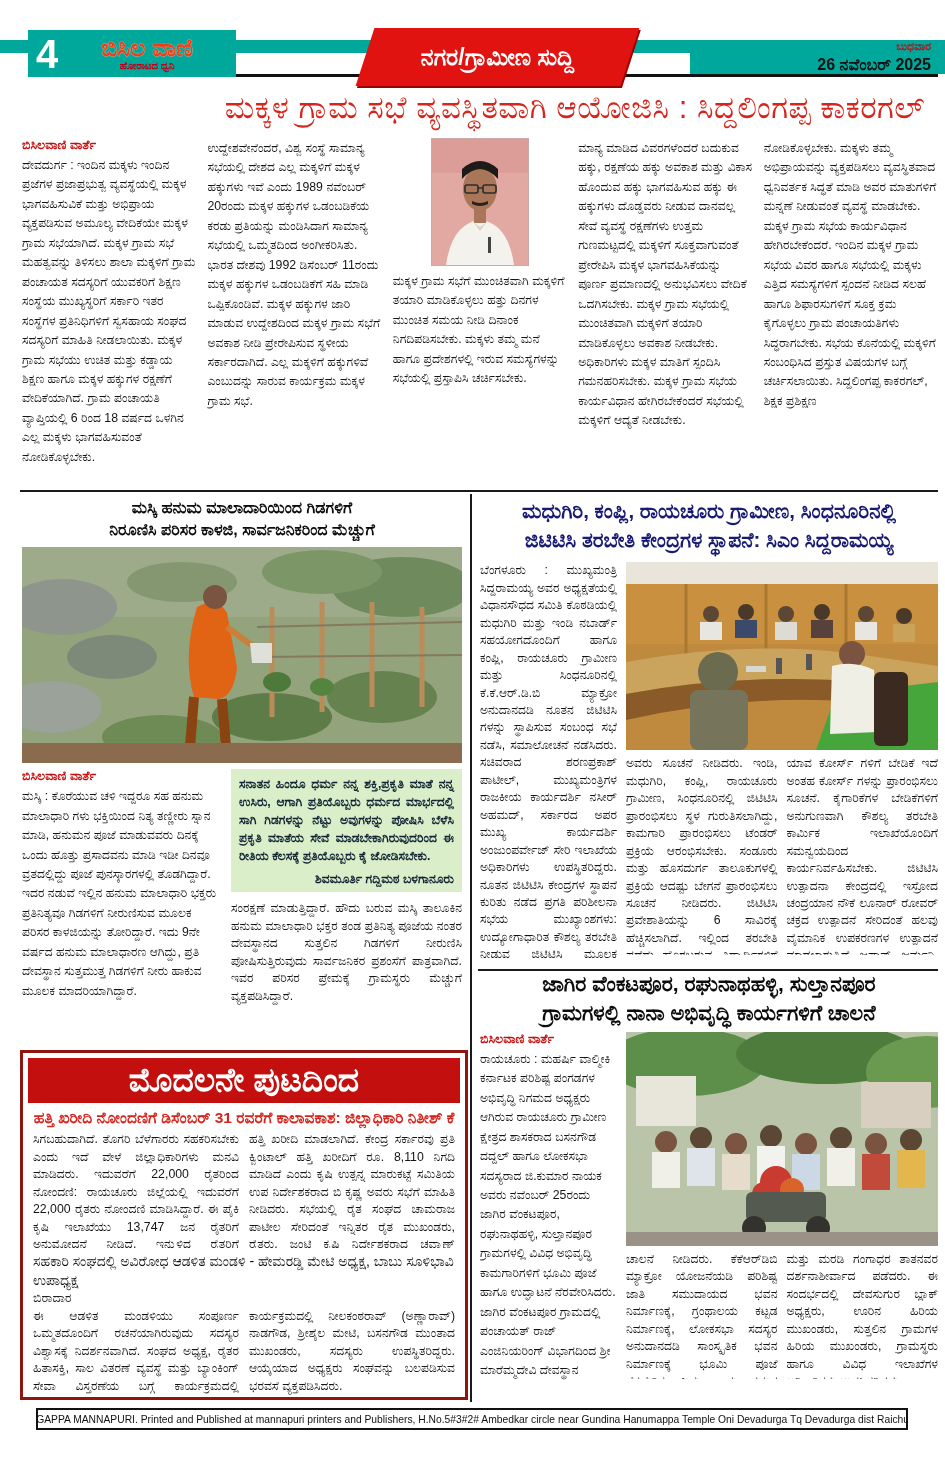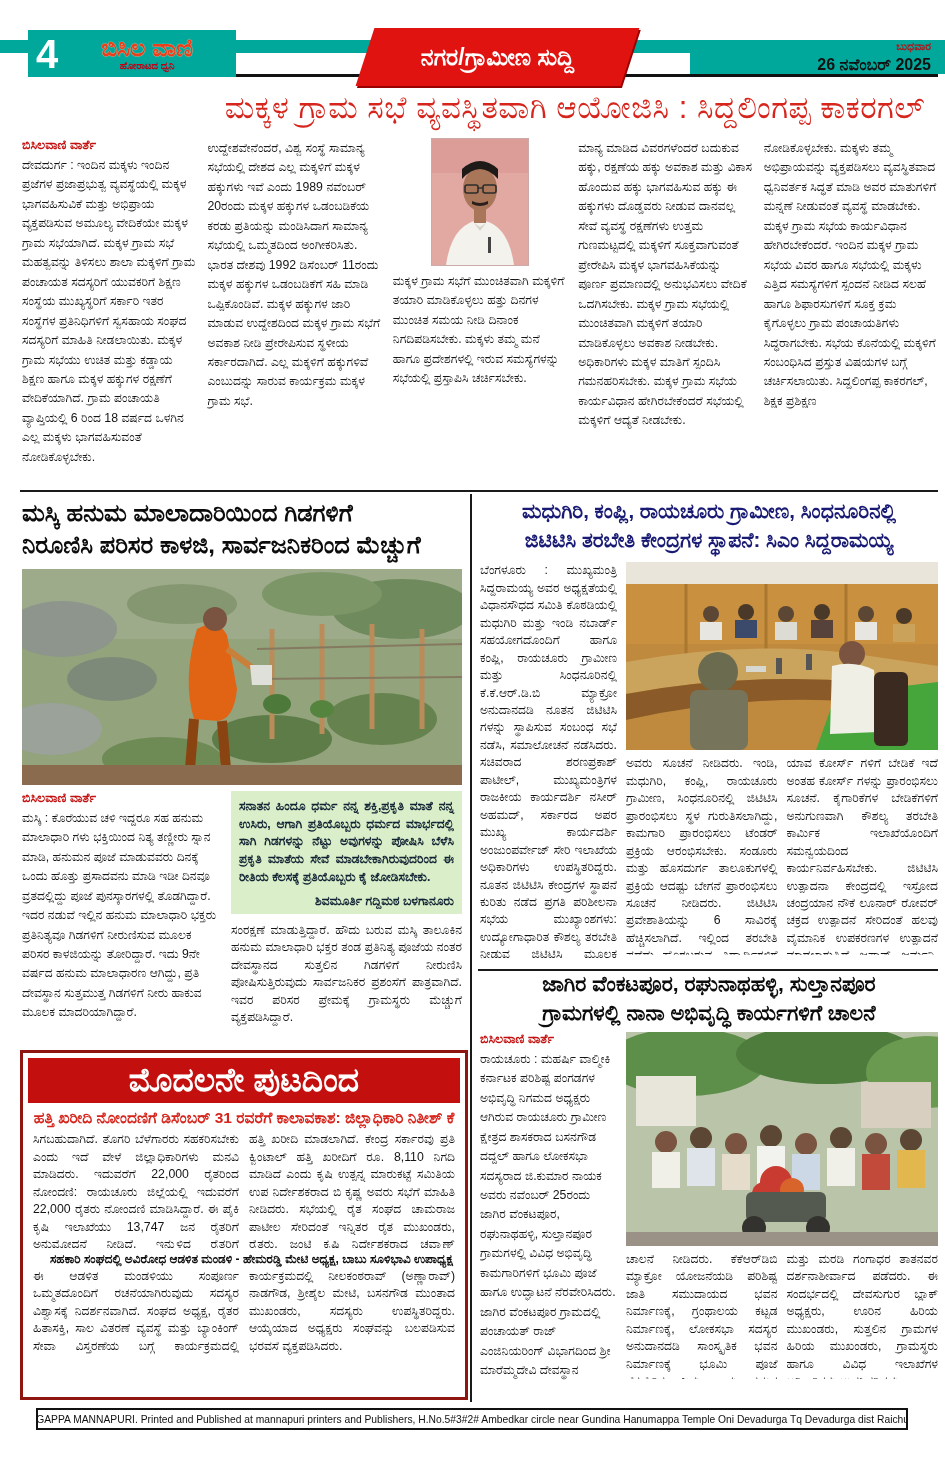--- a/index.html
+++ b/index.html
@@ -25,35 +25,35 @@
   .tcol{flex:1;overflow:hidden;}
   .bodytxt{font-size:12.3px;line-height:1.42;text-align:justify;color:#141414;}
   .dateline{color:#c3100e;font-weight:bold;font-size:12.5px;margin-bottom:2px;}
   .portrait{width:96px;height:126px;margin:0 auto 5px auto;display:block;border:1px solid #caa;}
   
   .h-div1{left:20px;top:490px;width:918px;height:2px;background:#1a1a1a;}
   .v-div{left:470px;top:494px;width:2px;height:908px;background:#1a1a1a;}
   .h-div2{left:478px;top:969px;width:460px;height:2px;background:#1a1a1a;}
   
   .left-sec{left:22px;top:497px;width:440px;}
-  .lh{text-align:left;font-weight:bold;font-size:24px;color:#0c0c0c;line-height:1.35;}
+  .lh{text-align:center;font-weight:bold;font-size:16px;color:#0c0c0c;line-height:1.35;}
   .photo-wide{width:440px;height:216px;margin-top:7px;display:block;}
   .left-body{display:flex;gap:9px;margin-top:6px;height:238px;overflow:hidden;}
   .lb-col1{width:200px;overflow:hidden;}
   .lb-col2{width:231px;overflow:hidden;}
   .quote-box{background:#d9eec9;padding:7px 8px;font-size:12.3px;font-weight:600;line-height:1.45;text-align:justify;color:#123;}
   .quote-attr{background:#d9eec9;text-align:right;font-weight:bold;font-size:12.3px;padding:0 8px 6px 8px;color:#123;}
   .lb2-txt{margin-top:8px;}
   
   .fp-box{left:20px;top:1050px;width:448px;height:350px;border:3px solid #8f1511;background:#fff;box-sizing:border-box;overflow:hidden;}
   .fp-banner{margin:5px;background:#c3100e;color:#fff;text-align:center;font-size:33px;font-weight:bold;padding:3px 0;}
   .fp-sub1{color:#d6251c;text-align:center;font-weight:bold;font-size:15.5px;margin:3px 8px 4px 8px;line-height:1.25;}
   .fp-cols{display:flex;gap:10px;padding:0 10px;height:117px;overflow:hidden;}
   .fp-cols .fcol{flex:1;overflow:hidden;}
-  .fp-sub2{font-weight:bold;font-size:12px;padding:4px 10px 0 27px;color:#0c0c0c;line-height:1.3;}
+  .fp-sub2{font-weight:normal;font-size:14px;padding:4px 10px 0 10px;color:#0c0c0c;line-height:1.3;}
   .fp-place{font-size:12.5px;padding:2px 10px;color:#222;}
   .fp-cols2{display:flex;gap:10px;padding:0 10px;height:88px;overflow:hidden;}
   .fp-cols2 .fcol{flex:1;overflow:hidden;}
   
   .gttc{left:480px;top:497px;width:458px;}
   .gh{text-align:center;font-weight:bold;font-size:20.5px;color:#181a74;line-height:1.4;}
   .gttc-body{display:flex;gap:9px;margin-top:8px;}
   .g-side{width:137px;height:398px;overflow:hidden;}
   .g-right{width:312px;}
   .photo-conf{width:312px;height:188px;display:block;}
@@ -224,20 +224,21 @@
   </div>
 
   <div class="abs fp-box">
     <div class="fp-banner">ಮೊದಲನೇ ಪುಟದಿಂದ</div>
     <div class="fp-sub1">ಹತ್ತಿ ಖರೀದಿ ನೋಂದಣಿಗೆ ಡಿಸೆಂಬರ್ 31 ರವರೆಗೆ ಕಾಲಾವಕಾಶ: ಜಿಲ್ಲಾಧಿಕಾರಿ ನಿತೀಶ್ ಕೆ</div>
     <div class="fp-cols">
       <div class="fcol bodytxt">ಸಿಗಬಹುದಾಗಿದೆ. ತೊಗರಿ ಬೆಳೆಗಾರರು ಸಹಕರಿಸಬೇಕು ಎಂದು ಇದೆ ವೇಳೆ ಜಿಲ್ಲಾಧಿಕಾರಿಗಳು ಮನವಿ ಮಾಡಿದರು. ಇದುವರೆಗೆ 22,000 ರೈತರಿಂದ ನೋಂದಣಿ: ರಾಯಚೂರು ಜಿಲ್ಲೆಯಲ್ಲಿ ಇದುವರೆಗೆ 22,000 ರೈತರು ನೋಂದಣಿ ಮಾಡಿಸಿದ್ದಾರೆ. ಈ ಪೈಕಿ ಕೃಷಿ ಇಲಾಖೆಯು 13,747 ಜನ ರೈತರಿಗೆ ಅನುಮೋದನೆ ನೀಡಿದೆ. ಇನ್ನುಳಿದ ರೈತರಿಗೆ ಅನುಮೋದನೆ ನೀಡುವ ಪ್ರಕ್ರಿಯೆ ನಡೆಯುತ್ತಿದೆ. ಈಗಾಗಲೇ 35 ಕ್ವಿಂಟಲ್‌ನಷ್ಟು</div>
       <div class="fcol bodytxt">ಹತ್ತಿ ಖರೀದಿ ಮಾಡಲಾಗಿದೆ. ಕೇಂದ್ರ ಸರ್ಕಾರವು ಪ್ರತಿ ಕ್ವಿಂಟಾಲ್ ಹತ್ತಿ ಖರೀದಿಗೆ ರೂ. 8,110 ನಿಗದಿ ಮಾಡಿದೆ ಎಂದು ಕೃಷಿ ಉತ್ಪನ್ನ ಮಾರುಕಟ್ಟೆ ಸಮಿತಿಯ ಉಪ ನಿರ್ದೇಶಕರಾದ ಬಿ ಕೃಷ್ಣ ಅವರು ಸಭೆಗೆ ಮಾಹಿತಿ ನೀಡಿದರು. ಸಭೆಯಲ್ಲಿ ರೈತ ಸಂಘದ ಚಾಮರಾಜ ಪಾಟೀಲ ಸೇರಿದಂತೆ ಇನ್ನಿತರ ರೈತ ಮುಖಂಡರು, ರೈತರು, ಜಂಟಿ ಕೃಷಿ ನಿರ್ದೇಶಕರಾದ ಚವ್ಹಾಣ್ ಸೇರಿದಂತೆ ವಿವಿಧ ಇಲಾಖೆಯ ಅಧಿಕಾರಿಗಳು ಇದ್ದರು.</div>
     </div>
     <div class="fp-sub2">ಸಹಕಾರಿ ಸಂಘದಲ್ಲಿ ಅವಿರೋಧ ಆಡಳಿತ ಮಂಡಳಿ - ಹೇಮರಡ್ಡಿ ಮೇಟಿ ಅಧ್ಯಕ್ಷ, ಬಾಬು ಸೂಳಿಭಾವಿ ಉಪಾಧ್ಯಕ್ಷ</div>
+    <div class="fp-place">ಬಿರಾದಾರ</div>
     <div class="fp-cols2">
       <div class="fcol bodytxt">ಈ ಆಡಳಿತ ಮಂಡಳಿಯು ಸಂಪೂರ್ಣ ಒಮ್ಮತದೊಂದಿಗೆ ರಚನೆಯಾಗಿರುವುದು ಸದಸ್ಯರ ವಿಶ್ವಾಸಕ್ಕೆ ನಿದರ್ಶನವಾಗಿದೆ. ಸಂಘದ ಅಧ್ಯಕ್ಷ, ರೈತರ ಹಿತಾಸಕ್ತಿ, ಸಾಲ ವಿತರಣೆ ವ್ಯವಸ್ಥೆ ಮತ್ತು ಬ್ಯಾಂಕಿಂಗ್ ಸೇವಾ ವಿಸ್ತರಣೆಯ ಬಗ್ಗೆ ಕಾರ್ಯಕ್ರಮದಲ್ಲಿ ಚರ್ಚಿಸಲಾಯಿತು.</div>
       <div class="fcol bodytxt">ಕಾರ್ಯಕ್ರಮದಲ್ಲಿ ನೀಲಕಂಠರಾವ್ (ಅಣ್ಣಾರಾವ್) ನಾಡಗೌಡ, ಶ್ರೀಶೈಲ ಮೇಟಿ, ಬಸನಗೌಡ ಮುಂತಾದ ಮುಖಂಡರು, ಸದಸ್ಯರು ಉಪಸ್ಥಿತರಿದ್ದರು. ಆಯ್ಕೆಯಾದ ಅಧ್ಯಕ್ಷರು ಸಂಘವನ್ನು ಬಲಪಡಿಸುವ ಭರವಸೆ ವ್ಯಕ್ತಪಡಿಸಿದರು.</div>
     </div>
   </div>
 
   <div class="abs dev">
     <div class="dh">
       <div>ಜಾಗಿರ ವೆಂಕಟಪೂರ, ರಘುನಾಥಹಳ್ಳಿ, ಸುಲ್ತಾನಪೂರ</div>
       <div>ಗ್ರಾಮಗಳಲ್ಲಿ ನಾನಾ ಅಭಿವೃದ್ಧಿ ಕಾರ್ಯಗಳಿಗೆ ಚಾಲನೆ</div>

